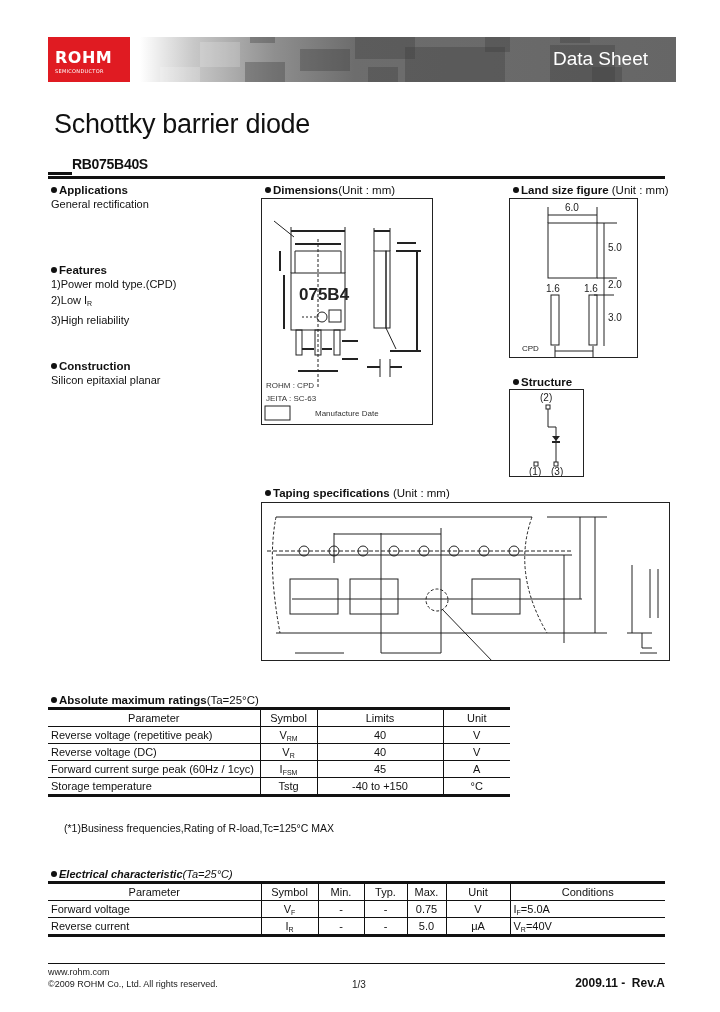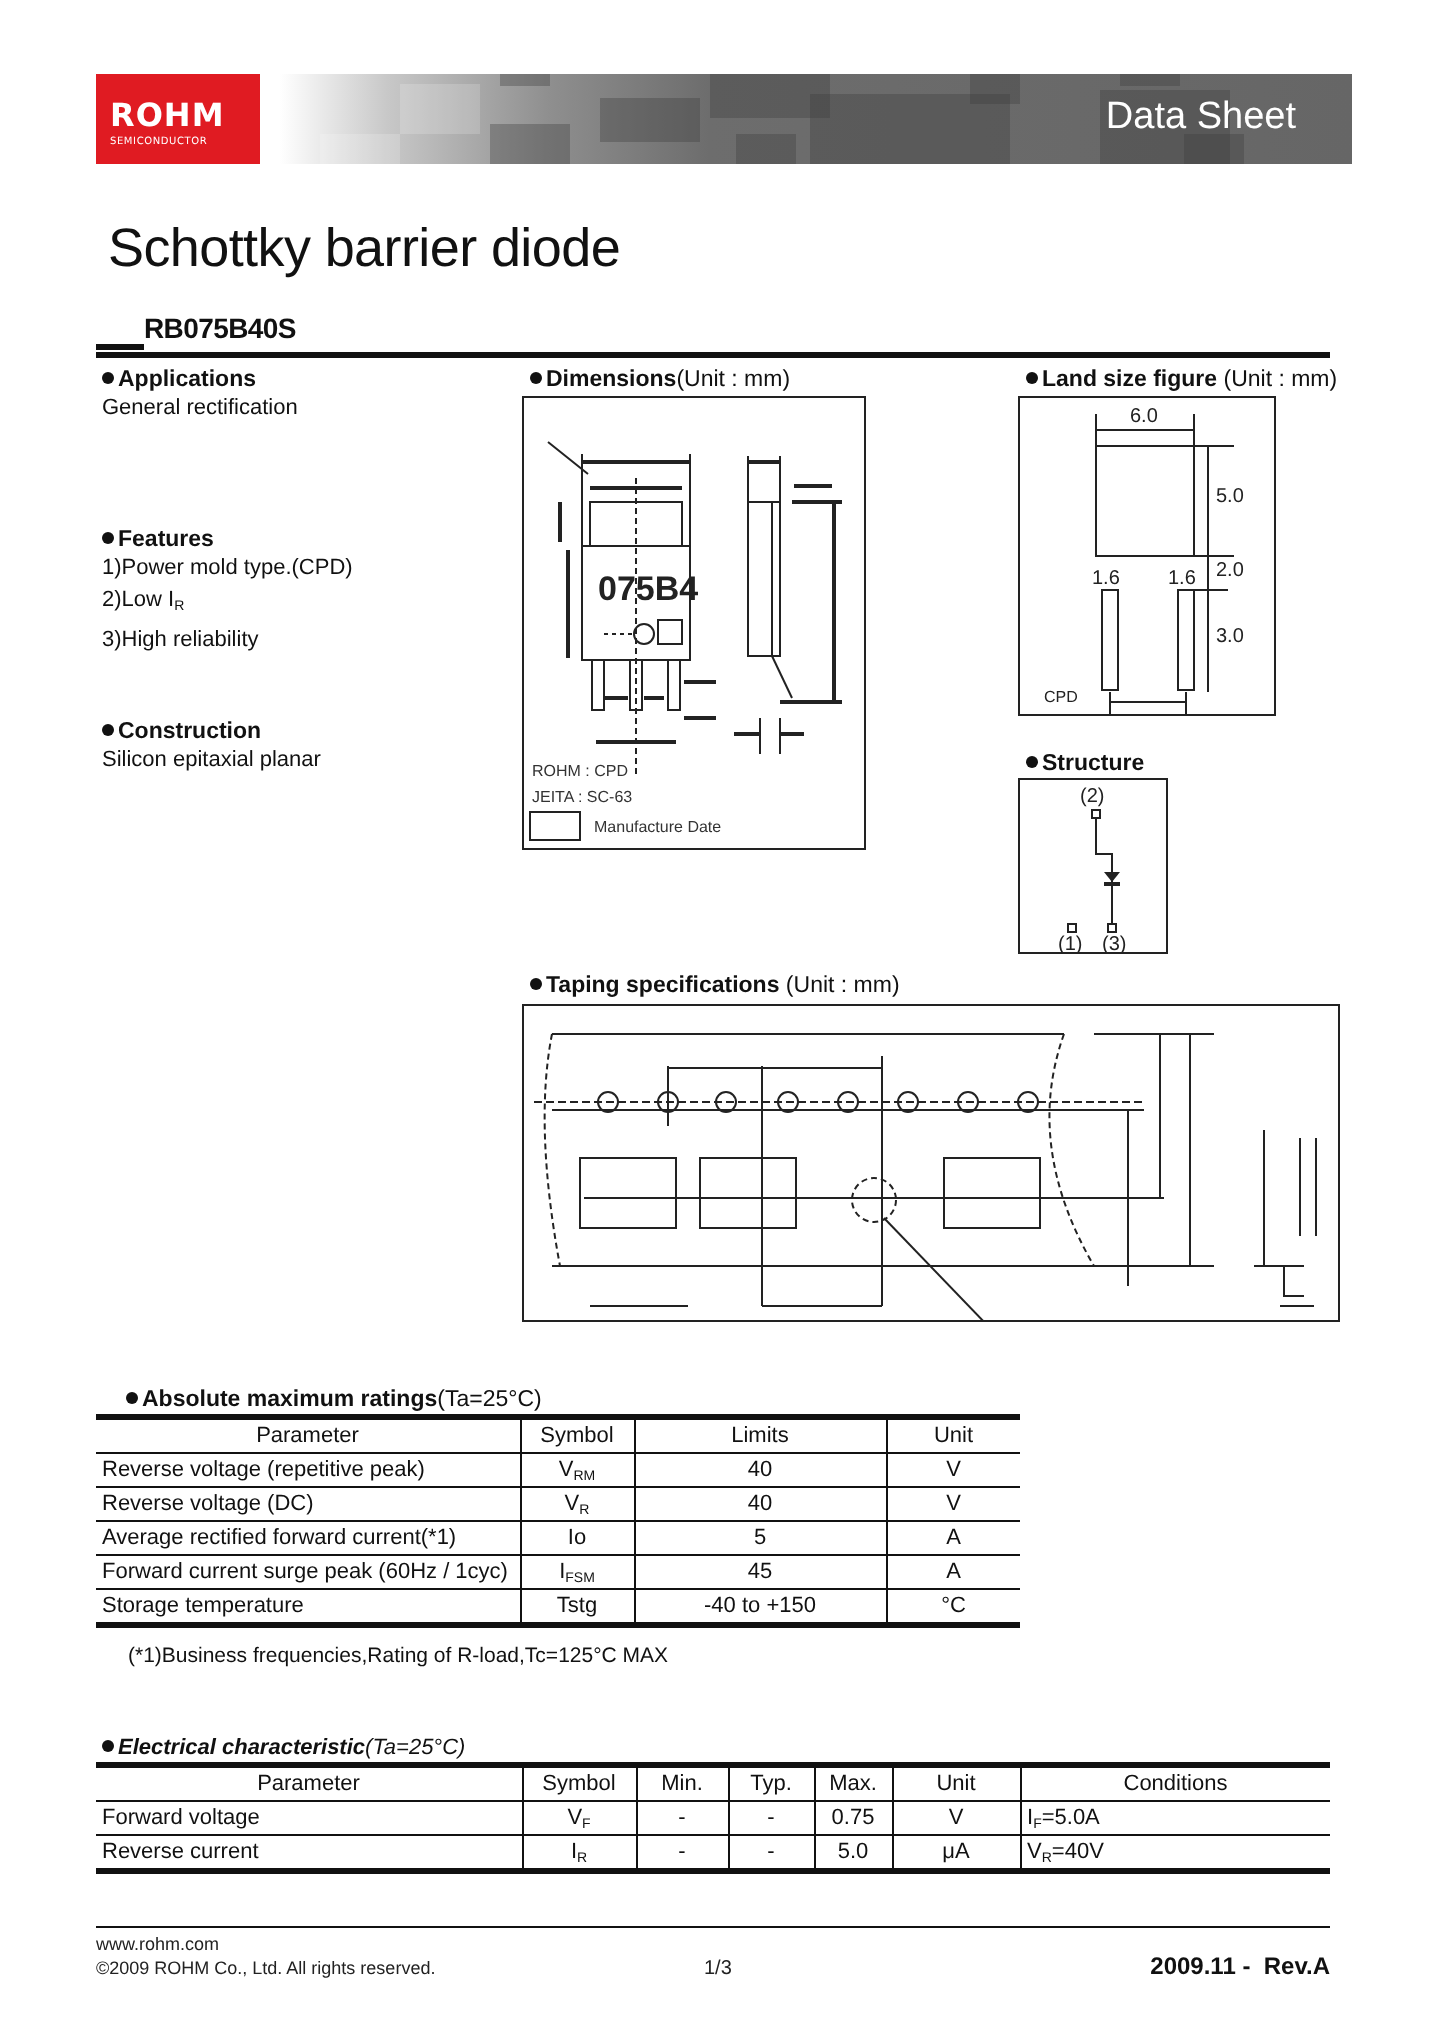--- a/index.html
+++ b/index.html
@@ -133,21 +133,21 @@
       <line x1="12" y1="22" x2="32" y2="38"></line>
 
       <rect x="3" y="207" width="25" height="14"></rect>
     </g>
     <text x="37" y="101" font-size="17" font-weight="bold" font-family="Liberation Sans, sans-serif" fill="#222">075B4</text>
   </svg>
   <div class="abs" style="left:4px;top:180px;font-size:8px;color:#333;line-height:13px;">
     <div>ROHM : CPD</div>
     <div>JEITA : SC-63</div>
   </div>
-  <div class="abs" style="left:35px;top:210px;font-size:8px;color:#333;">Manufacture Date</div>
+  <div class="abs" style="left:53px;top:210px;font-size:8px;color:#333;">Manufacture Date</div>
 </div>
 
 <div class="abs sec-h" style="left:513px;top:184px;">
   <span class="bullet"></span><span>Land size figure</span><span class="unit"> (Unit : mm)</span>
 </div>
 <div class="abs frame" style="left:509px;top:198px;width:127px;height:158px;">
   <svg width="127" height="158" viewBox="0 0 127 158">
     <g stroke="#222" fill="none" stroke-width="1">
       <rect x="38" y="24" width="49" height="55"></rect>
       <line x1="38" y1="8" x2="38" y2="24"></line>
@@ -236,21 +236,21 @@
       <line x1="318" y1="14" x2="318" y2="96"></line>
       <line x1="370" y1="62" x2="370" y2="130"></line>
       <line x1="388" y1="66" x2="388" y2="115"></line>
       <line x1="396" y1="66" x2="396" y2="115"></line>
       <path d="M365 130 H390 M380 130 V145 H390"></path>
       <line x1="378" y1="150" x2="395" y2="150"></line>
     </g>
   </svg>
 </div>
 
-<div class="abs sec-h" style="left:51px;top:694px;margin-left:12px;">
+<div class="abs sec-h" style="left:51px;top:694px;">
   <span class="bullet"></span><span>Absolute maximum ratings</span><span class="unit">(Ta=25°C)</span>
 </div>
 <table class="abs t1" style="left:48px;top:707px;width:462px;">
   <colgroup>
       <col style="width:212px">
       <col style="width:57px">
       <col style="width:126px">
       <col style="width:67px">
     </colgroup>
   <tbody>
@@ -264,26 +264,20 @@
     <td>Reverse voltage (repetitive peak)</td>
     <td><span>V</span><sub>RM</sub></td>
     <td>40</td>
     <td>V</td>
   </tr>
   <tr>
     <td>Reverse voltage (DC)</td>
     <td><span>V</span><sub>R</sub></td>
     <td>40</td>
     <td>V</td>
-  </tr>
-  <tr>
-    <td>Average rectified forward current(*1)</td>
-    <td><span>Io</span></td>
-    <td>5</td>
-    <td>A</td>
   </tr>
   <tr>
     <td>Forward current surge peak (60Hz / 1cyc)</td>
     <td><span>I</span><sub>FSM</sub></td>
     <td>45</td>
     <td>A</td>
   </tr>
   <tr>
     <td>Storage temperature</td>
     <td><span>Tstg</span></td>

